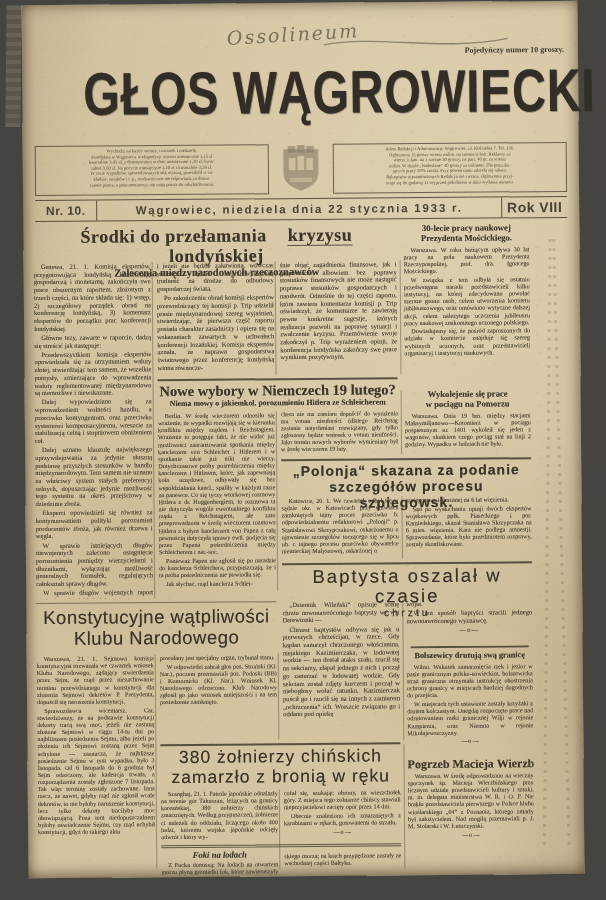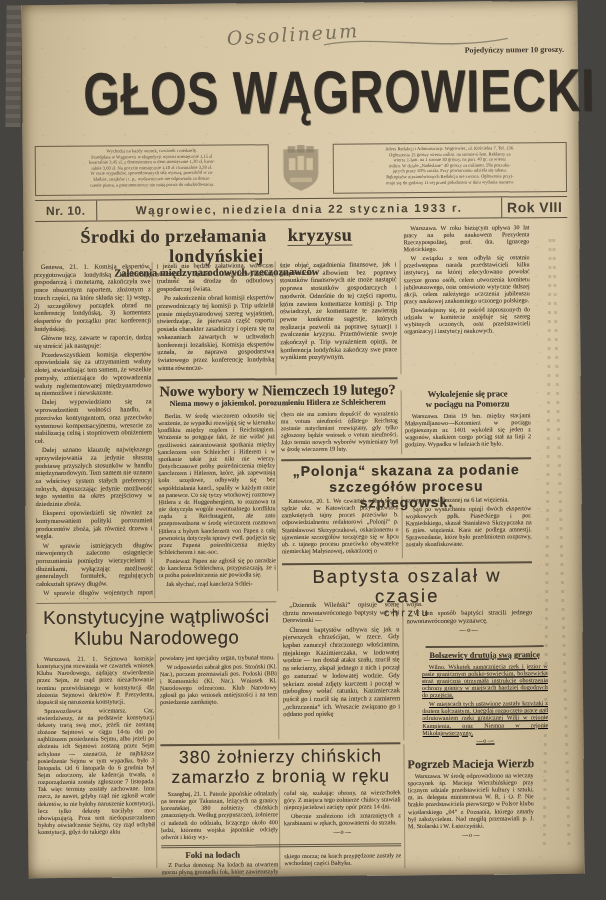--- a/index.html
+++ b/index.html
@@ -133,20 +133,24 @@
   </div>
   <div class="abs bt" style="left:133px;top:258px;width:117px;height:114px;">
     <p class="cont">i jeżeli nie będzie załatwiona, wówczas stanowić będzie nieprzezwyciężoną trudność na drodze do odbudowy gospodarczej świata.</p>
     <p>Po zakończeniu obrad komisji ekspertów przewodniczący tej komisji p. Trip udzielił prasie międzynarodowej szereg wyjaśnień, stwierdzając, że pierwsza część raportu posiada charakter zasadniczy i opiera się na wskazaniach zawartych w uchwałach konferencji lozańskiej. Komisja ekspertów uznała, że naprawa gospodarstwa światowego przez konferencję londyńską winna równocze-</p>
   </div>
   <div class="abs bt" style="left:256px;top:258px;width:117px;height:114px;">
     <p class="cont">śnie objąć zagadnienia finansowe, jak i gospodarcze; albowiem bez poprawy stosunków finansowych nie może nastąpić poprawa stosunków gospodarczych i naodwrót. Odnośnie do tej części raportu, która zawiera komentarze komisji p. Trip oświadczył, że komentarze te zawierają pewne konkretne sugestje, których realizacja pozwoli na poprawę sytuacji i zwalczenie kryzysu. Przemówienie swoje zakończył p. Trip wyrażeniem opinji, że konferencja londyńska zakończy swe prace wynikiem pozytywnym.</p>
   </div>
 
   <div class="abs" style="left:380px;top:222px;width:126px;height:164px;overflow:hidden;">
+    <div class="small-head">
+      <div>30-lecie pracy naukowej</div>
+      <div>Prezydenta Mościckiego.</div>
+    </div>
     <div class="bt bt-t">
       <p>Warszawa. W roku bieżącym upływa 30 lat pracy na polu naukowem Prezydenta Rzeczypospolitej, prof. dra. Ignacego Mościckiego.</p>
       <p>W związku z tem odbyła się ostatnio przedwstępna narada przedstawicieli kilku instytucyj, na której zdecydowano powołać szersze grono osób, celem utworzenia komitetu jubileuszowego, oraz omówiono wytyczne dalszej akcji, celem należytego uczczenia jubileuszu pracy naukowej znakomitego uczonego polskiego.</p>
       <p>Dowiadujemy się, że pośród zaproszonych do udziału w komitecie znajduje się szereg wybitnych uczonych, oraz przedstawicieli organizacyj i instytucyj naukowych.</p>
     </div>
   </div>
 
   <div class="abs" style="left:380px;top:388px;width:126px;height:68px;overflow:hidden;">
     <div class="small-head">
       <div>Wykolejenie się prace</div>
@@ -216,29 +220,29 @@
   <div class="abs bt bt-t" style="left:133px;top:786px;width:117px;height:54px;">
     <p>Szanghaj, 21. 1. Patrole japońskie odnalazły na terenie gór Takuszan, leżących na granicy koreańskiej, 380 żołnierzy chińskich zmarzniętych. Według przypuszczeń, żołnierze ci należeli do oddziału, liczącego około 400 ludzi, któremu wojska japońskie odcięły odwrót i który wy-</p>
   </div>
   <div class="abs bt bt-t" style="left:256px;top:786px;width:117px;height:54px;">
     <p class="cont">cofał się, szukając obrony, na wierzchołek góry. Z miejsca tego żołnierze chińscy stawiali nieprzyjacielowi zacięty opór przez 14 dni.</p>
     <p>Obecnie znaleziono ich zmarzniętych z karabinami w rękach, gotowanemi do strzału.</p>
     <p class="endmark">—o—</p>
   </div>
 
   <div class="abs" style="left:133px;top:841px;width:240px;height:3px;border-top:1px solid rgba(68,59,45,.8);border-bottom:1px solid rgba(68,59,45,.8);"></div>
-  <div class="abs small-head" style="left:126px;top:847px;width:117px;">Foki na lodach</div>
+  <div class="abs small-head" style="left:133px;top:847px;width:117px;font-style:italic;">Foki na lodach</div>
   <div class="abs bt bt-t" style="left:133px;top:857px;width:117px;height:15px;">
     <p>Z Pucka donoszą: Na lodach na otwartem morzu płyną gromadki fok, które zawieruszyły się na wody pol-</p>
   </div>
   <div class="abs bt bt-t" style="left:256px;top:849px;width:117px;height:23px;">
     <p class="cont">skiego morza; na krach przypędzone zostały ze wschodniej części Bałtyku.</p>
   </div>
 
-  <div class="abs" style="left:395px;top:644px;width:126px;height:113px;overflow:hidden;text-decoration:underline;">
+  <div class="abs" style="left:380px;top:644px;width:126px;height:113px;overflow:hidden;">
     <div style="border-top:2px solid rgba(68,59,45,.85);margin:0 4px 3px;"></div>
     <div class="small-head" style="font-size:8.2px;white-space:nowrap;">Bolszewicy drutują swą granicę</div>
     <div class="bt bt-t">
       <p>Wilno. Wskutek zamarznięcia rzek i jezior w pasie granicznym polsko-sowieckim, bolszewicka straż graniczna otrzymała instrukcję obostrzenia ochrony granicy w miejscach bardziej dogodnych do przejścia.</p>
       <p>W miejscach tych ustawione zostały krzyżaki z drutem kolczastym. Onegdaj rozpoczęto prace nad odrutowaniem rzeki granicznej Wilji w rejonie Kampienia, oraz Niemna w rejonie Mikołajewszczyzny.</p>
       <p class="endmark">—o—</p>
     </div>
   </div>
 
   <div class="abs" style="left:380px;top:758px;width:126px;height:112px;overflow:hidden;">

